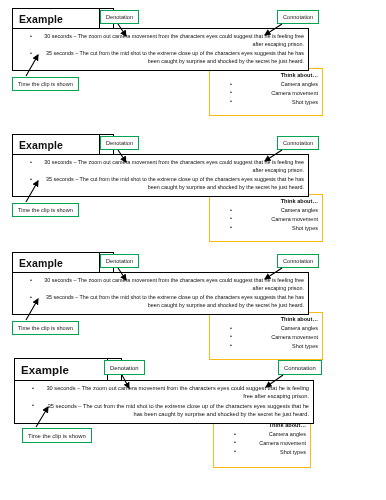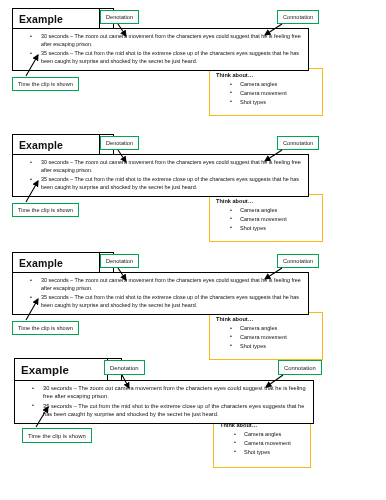--- a/index.html
+++ b/index.html
@@ -8,21 +8,21 @@
     margin: 0; padding: 0;
     background: #ffffff;
   }
   body {
     width: 386px; height: 500px;
     position: relative;
     overflow: hidden;
     font-family: "Liberation Sans", sans-serif;
     color: #111111;
   }
-  .page { position: relative; width: 386px; height: 500px; }
+  .page { position: relative; width: 386px; height: 500px; text-align: right; }
 
   .block {
     position: absolute;
     left: 0; top: 0;
     width: 386px;
     height: 122px;
   }
 
   
   .example-tab {

